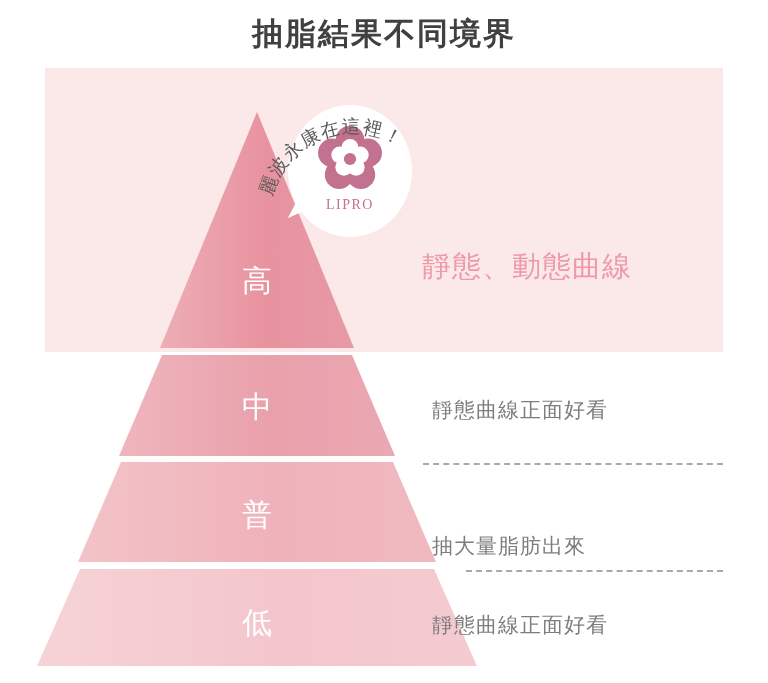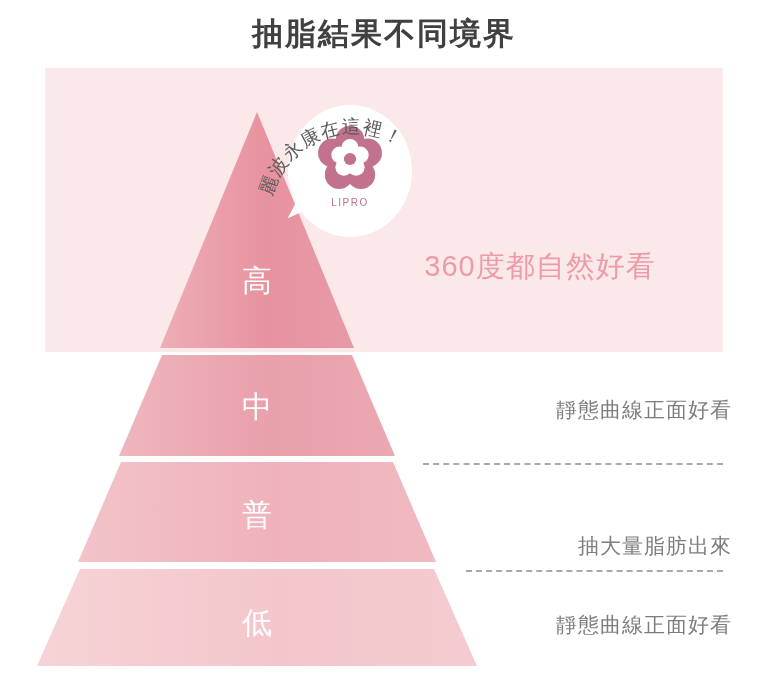--- a/index.html
+++ b/index.html
@@ -82,21 +82,21 @@
     letter-spacing: 1px;
   }
   #desc-high .line2 { display: block; padding-left: 26px; }
 
   .desc-gray {
     position: absolute;
     color: #7d7d7d;
     font-size: 21px;
     line-height: 24px;
     letter-spacing: 1px;
-    text-align: right;
+    text-align: left;
   }
   #desc-mid  { left: 432px; top: 398px;  width: 300px; }
   #desc-norm { left: 432px; top: 534px;  width: 300px; }
   #desc-low  { left: 432px; top: 613px;  width: 300px; }
 
   
   .dashed-divider {
     position: absolute;
     height: 0;
     border-top: 2px dashed #a9a9a9;
@@ -137,22 +137,22 @@
     width: 70px;
     height: 68px;
   }
   #logo-wordmark {
     position: absolute;
     left: 0;
     top: 92px;
     width: 124px;
     text-align: center;
     color: #c2718e;
-    font-family: Liberation Sans, sans-serif;
-    font-size: 10px;
+    font-family: Liberation Serif, serif;
+    font-size: 14px;
     letter-spacing: 1.5px;
   }
 
   
   #arc-text {
     position: absolute;
     left: 258px;
     top: 78px;
     width: 190px;
     height: 180px;
@@ -203,21 +203,21 @@
 
   <polygon points="80,569 434,569 477,666 37,666" fill="url(#gradLow)"></polygon>
 </svg>
 
 <div class="tier-label" id="tier-label-0">高</div>
 <div class="tier-label" id="tier-label-1">中</div>
 <div class="tier-label" id="tier-label-2">普</div>
 <div class="tier-label" id="tier-label-3">低</div>
 
 <div id="desc-high">
-  <span class="line2">360度都自然好看</span>
+  <span class="line1">靜態、動態曲線</span>
 </div>
 
 <div class="desc-gray" id="desc-mid">靜態曲線正面好看</div>
 <div class="desc-gray" id="desc-norm">抽大量脂肪出來</div>
 <div class="desc-gray" id="desc-low">靜態曲線正面好看</div>
 
 <div class="dashed-divider" id="divider-1"></div>
 <div class="dashed-divider" id="divider-2"></div>
 
 <div id="speech-bubble">

